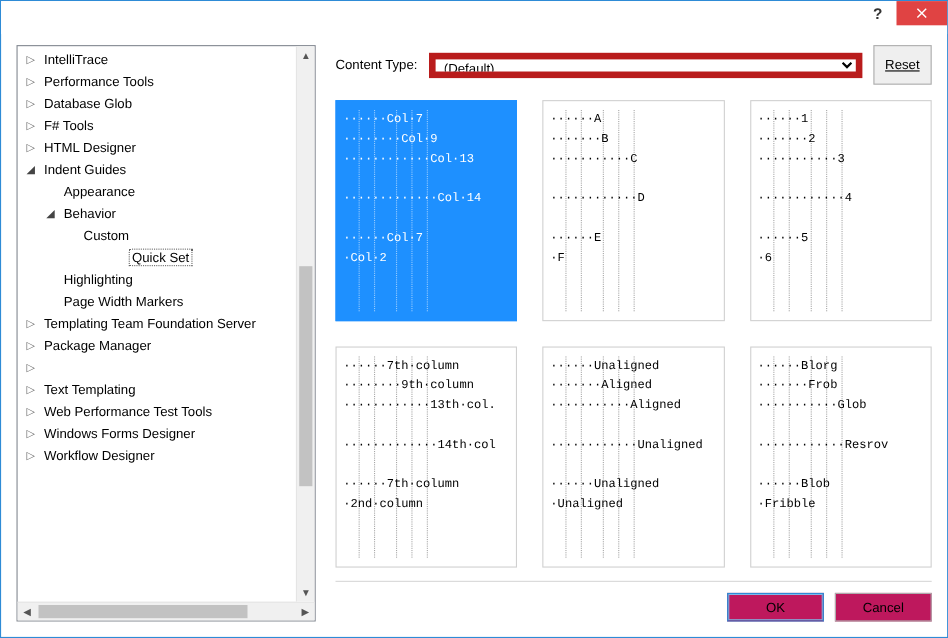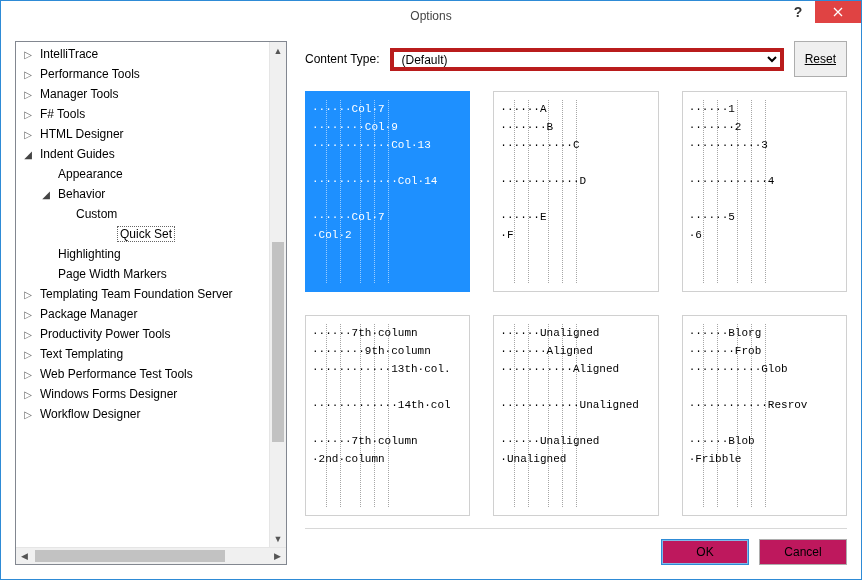--- a/index.html
+++ b/index.html
@@ -137,21 +137,21 @@
     min-width:0;
   }
   .ctype {
     display:flex; align-items:center; gap:10px;
     margin-bottom: 14px;
   }
   .ctype label { font-size:12px; color:#000; }
   .ctype select {
     flex:1;
     height:23px;
-    border:4px solid #b91c1c;
+    border:6px solid #b91c1c;
     background:#fff;
     font-size:12px;
     padding: 0 4px;
   }
   .ctype .reset {
     height:36px;
     padding: 0 10px;
     border:1px solid #adadad;
     background:#efefef;
     font-size:12px;
@@ -204,21 +204,20 @@
   .dlg-buttons button.primary {
     border-color:#2e8bd6;
     box-shadow: inset 0 0 0 1px #7fb9e8;
   }
 </style>
 </head>
 <body>
 
 <div class="window">
   <div class="titlebar">
-    <div class="title">Options</div>
     <div class="buttons">
       <div class="btn help">?</div>
       <div class="btn close">
         <svg width="10" height="10" viewBox="0 0 10 10">
             <path d="M1 1 L9 9 M9 1 L1 9" stroke="#fff" stroke-width="1.3"></path>
           </svg>
       </div>
     </div>
   </div>
 
@@ -237,21 +236,21 @@
                 </li>
                 <li>
                   <div class="row">
                     <span class="arrow">▷</span>
                     <span class="label">Performance Tools</span>
                   </div>
                 </li>
                 <li>
                   <div class="row">
                     <span class="arrow">▷</span>
-                    <span class="label">Manager Tools</span>
+                    <span class="label">Database Glob</span>
                   </div>
                 </li>
                 <li>
                   <div class="row">
                     <span class="arrow">▷</span>
                     <span class="label">F# Tools</span>
                   </div>
                 </li>
                 <li>
                   <div class="row">
@@ -313,21 +312,20 @@
                 </li>
                 <li>
                   <div class="row">
                     <span class="arrow">▷</span>
                     <span class="label">Package Manager</span>
                   </div>
                 </li>
                 <li>
                   <div class="row">
                     <span class="arrow">▷</span>
-                    <span class="label">Productivity Power Tools</span>
                   </div>
                 </li>
                 <li>
                   <div class="row">
                     <span class="arrow">▷</span>
                     <span class="label">Text Templating</span>
                   </div>
                 </li>
                 <li>
                   <div class="row">

